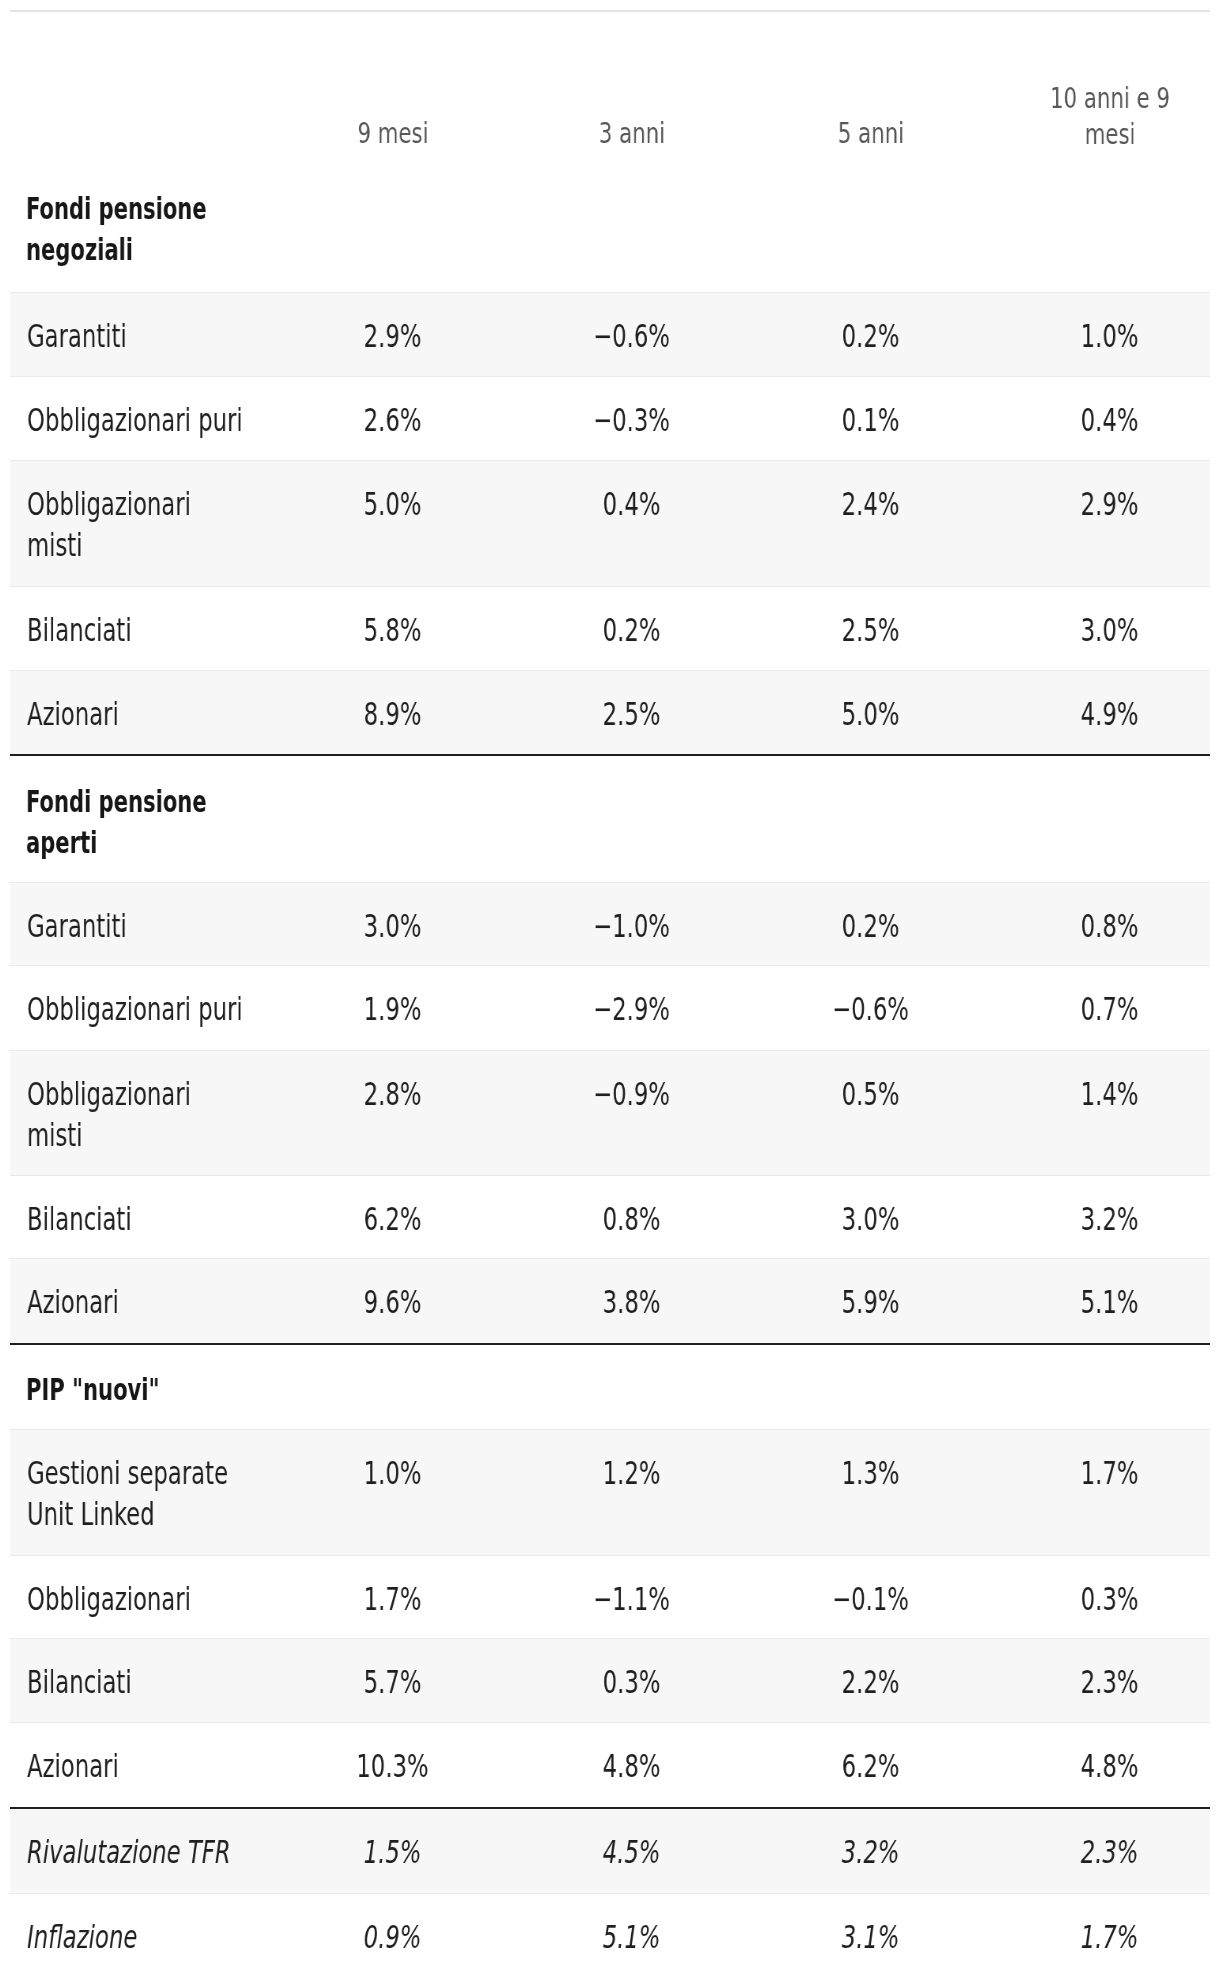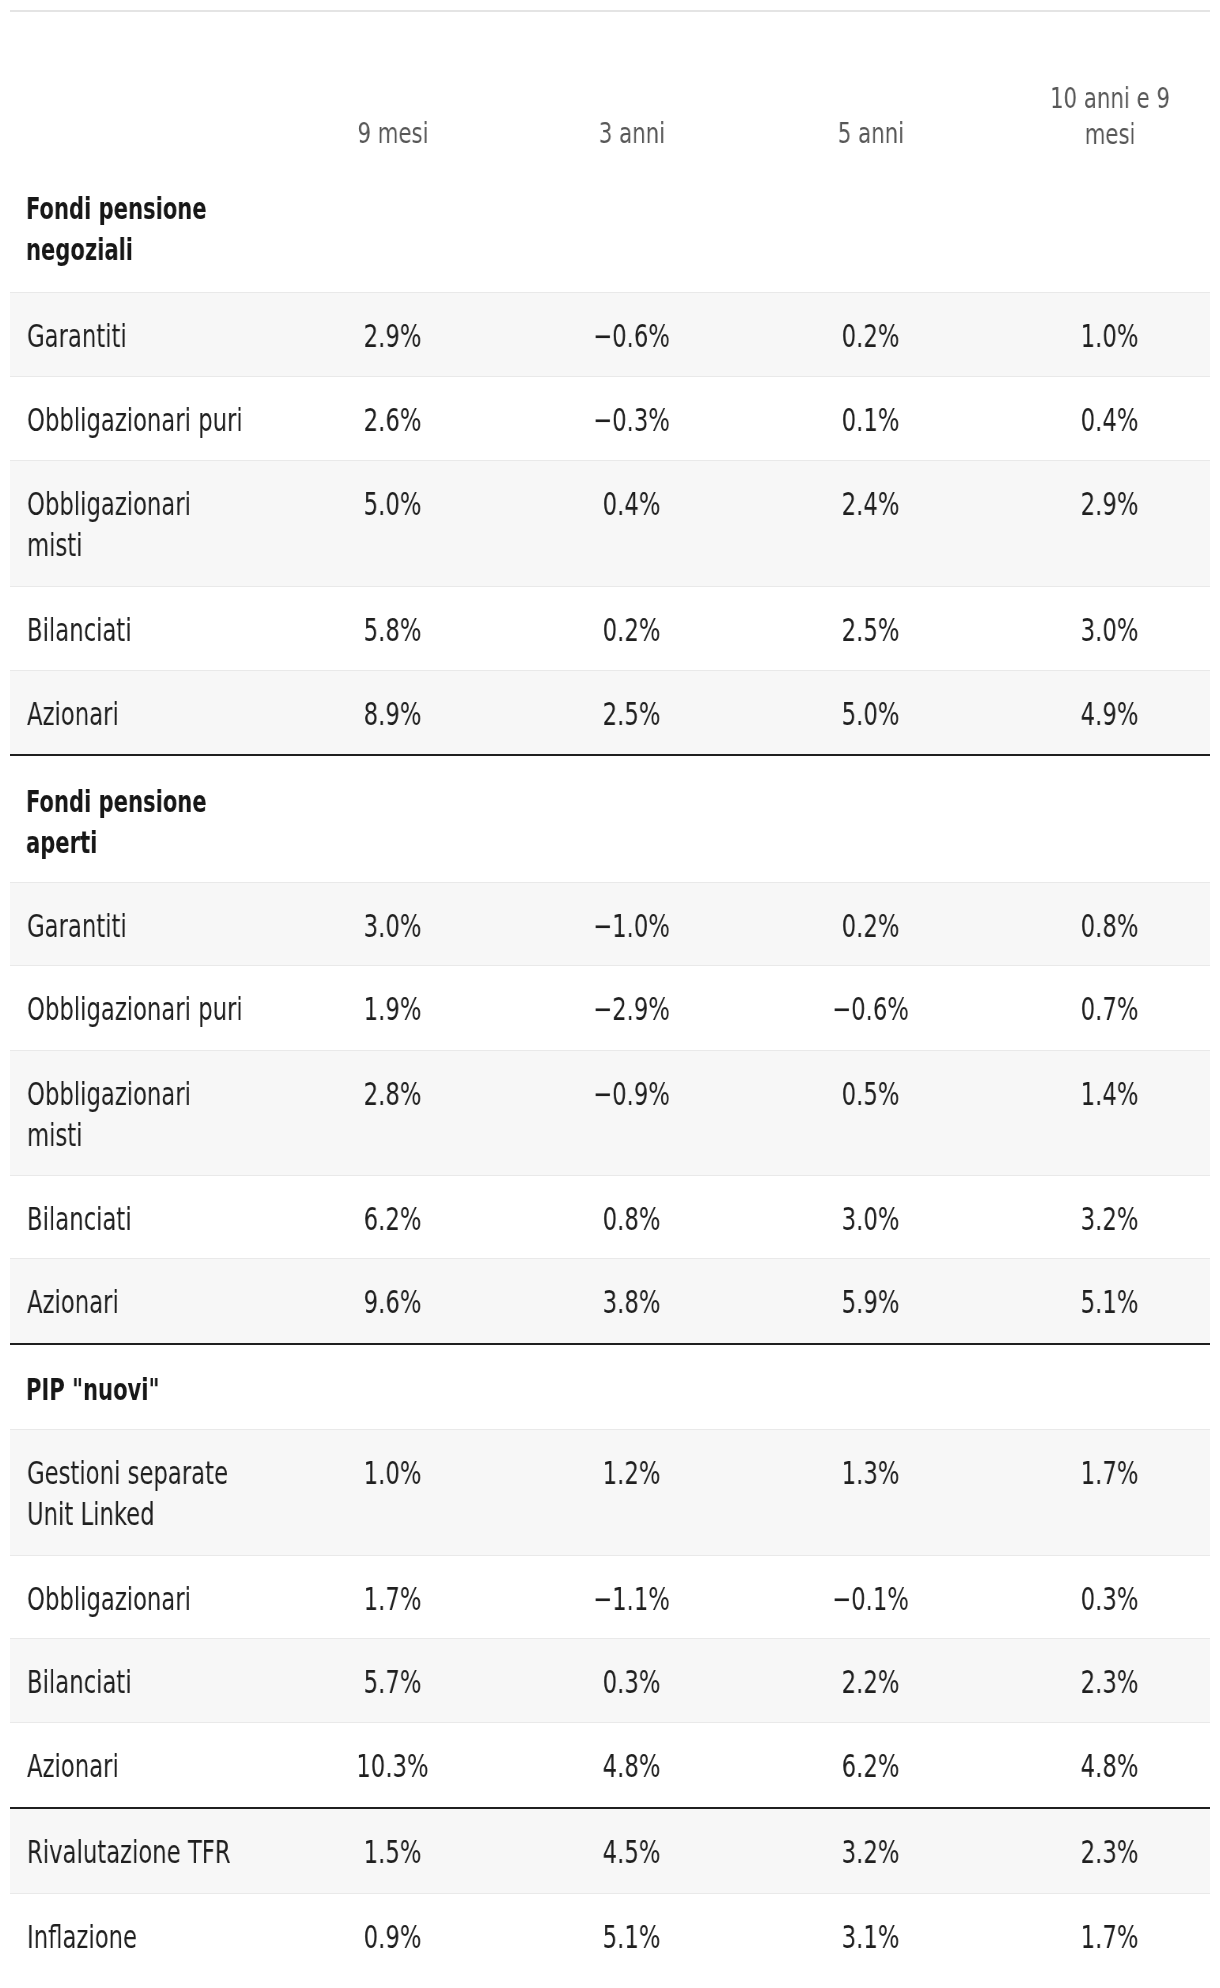--- a/index.html
+++ b/index.html
@@ -31,21 +31,21 @@
   
   .dr > td{border:0;padding:23px 0 0 0;vertical-align:top;
            font-size:32px;color:#1f1f1f;line-height:41.2px;}
   .dr > td.lab{padding-left:16.8px;text-align:left;margin-top:35px;}
   .dr > td.lab .sq{width:280px;}
   .dr > td.val{text-align:center;}
   .shade > td{background:#f7f7f7;}
   .bline > td{border-top:1.6px solid #e9e9e9;}
   .dark > td{border-top:2.4px solid #1f1f1f;}
   .sectrow.dark > td{border-top:2.4px solid #1f1f1f;}
-  .it > td{}
+  .it > td{font-style:italic;}
 </style>
 </head>
 <body>
 
 <div class="sheet">
 <div class="clip">
 <table class="rt">
 <colgroup>
           <col class="c0">
           <col class="cv">

